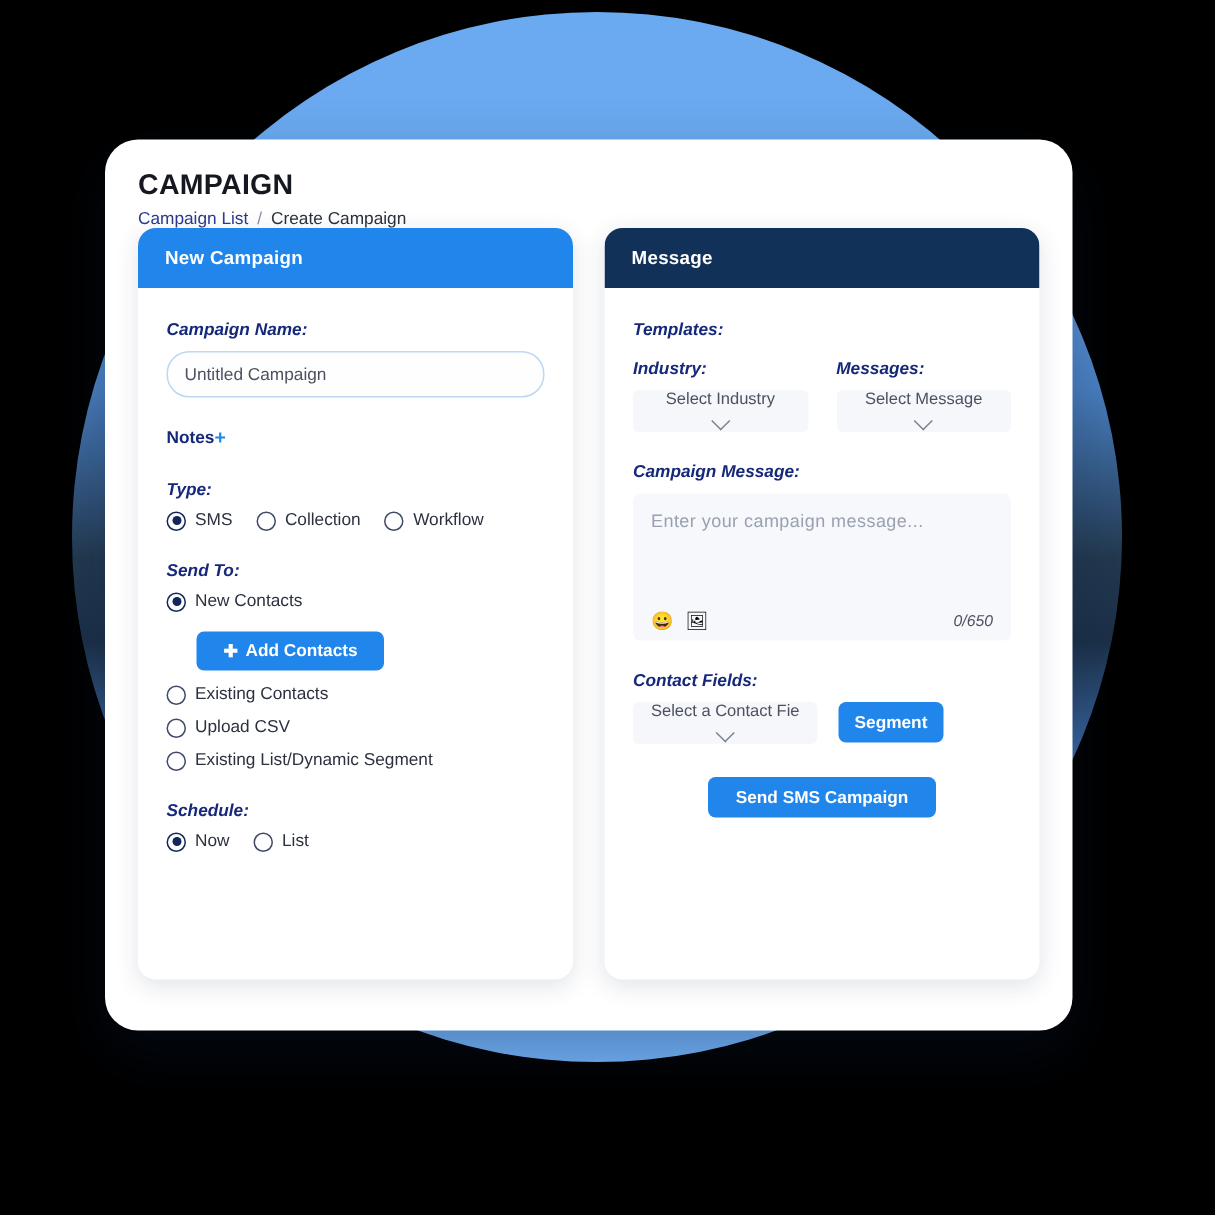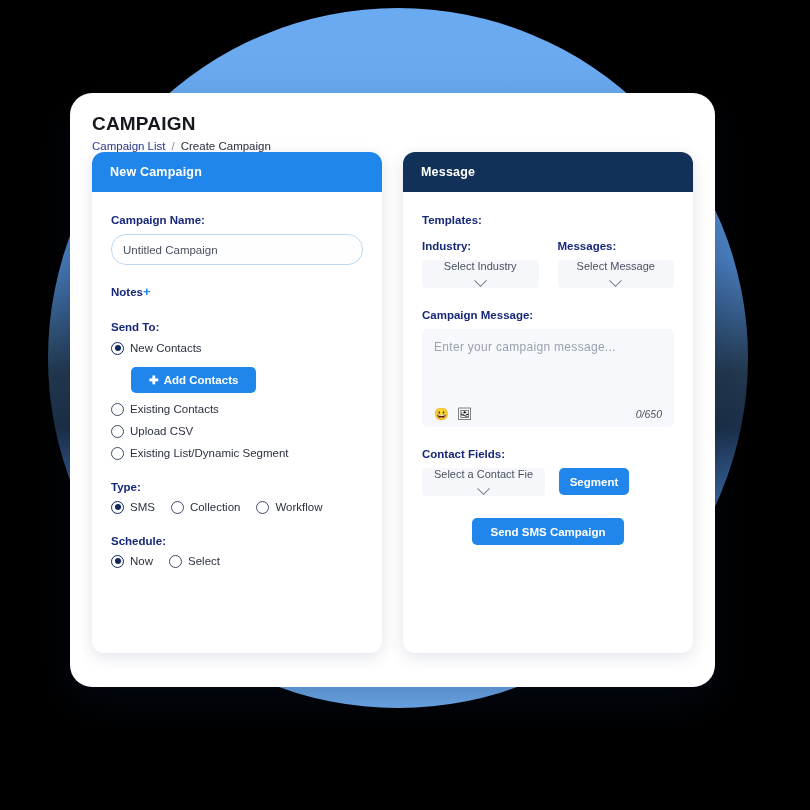--- a/index.html
+++ b/index.html
@@ -104,20 +104,21 @@
     padding: 22px 19px 0 19px;
     flex: 1;
   }
 
   
   .field-label {
     font-size: 11.5px;
     font-weight: bold;
     color: #16287a;
     margin-bottom: 8px;
+    font-style: italic;
   }
 
   
   .text-input {
     width: 100%;
     height: 31px;
     border: 1px solid #bcd8f3;
     border-radius: 15px;
     background: #fefeff;
     padding: 0 11px;
@@ -299,20 +300,38 @@
 
           <div class="field-label">Campaign Name:</div>
           <input class="text-input" value="Untitled Campaign" style="">
 
           <div class="notes-row">
             <span>Notes</span>
               <span class="notes-plus">+</span>
           </div>
 
           <div class="section-gap">
+            <div class="field-label">Type:</div>
+            <div class="radio-row">
+              <label class="radio-opt checked">
+                <span class="radio-mark"></span>
+                <span>SMS</span>
+              </label>
+              <label class="radio-opt">
+                <span class="radio-mark"></span>
+                <span>Collection</span>
+              </label>
+              <label class="radio-opt">
+                <span class="radio-mark"></span>
+                <span>Workflow</span>
+              </label>
+            </div>
+          </div>
+
+          <div class="section-gap">
             <div class="field-label">Send To:</div>
 
             <label class="radio-opt checked">
               <span class="radio-mark"></span>
               <span>New Contacts</span>
             </label>
 
             <div>
               <button class="btn-blue btn-add-contacts">
                 <span>✚</span>
@@ -330,47 +349,29 @@
                 <span>Upload CSV</span>
               </label>
               <label class="radio-opt">
                 <span class="radio-mark"></span>
                 <span>Existing List/Dynamic Segment</span>
               </label>
             </div>
           </div>
 
           <div class="section-gap">
-            <div class="field-label">Type:</div>
-            <div class="radio-row">
-              <label class="radio-opt checked">
-                <span class="radio-mark"></span>
-                <span>SMS</span>
-              </label>
-              <label class="radio-opt">
-                <span class="radio-mark"></span>
-                <span>Collection</span>
-              </label>
-              <label class="radio-opt">
-                <span class="radio-mark"></span>
-                <span>Workflow</span>
-              </label>
-            </div>
-          </div>
-
-          <div class="section-gap">
             <div class="field-label">Schedule:</div>
             <div class="radio-row">
               <label class="radio-opt checked">
                 <span class="radio-mark"></span>
                 <span>Now</span>
               </label>
               <label class="radio-opt">
                 <span class="radio-mark"></span>
-                <span>Select</span>
+                <span>List</span>
               </label>
             </div>
           </div>
 
         </div>
       </div>
 
       <div class="panel">
         <div class="panel-head navy">Message</div>
         <div class="panel-body">

